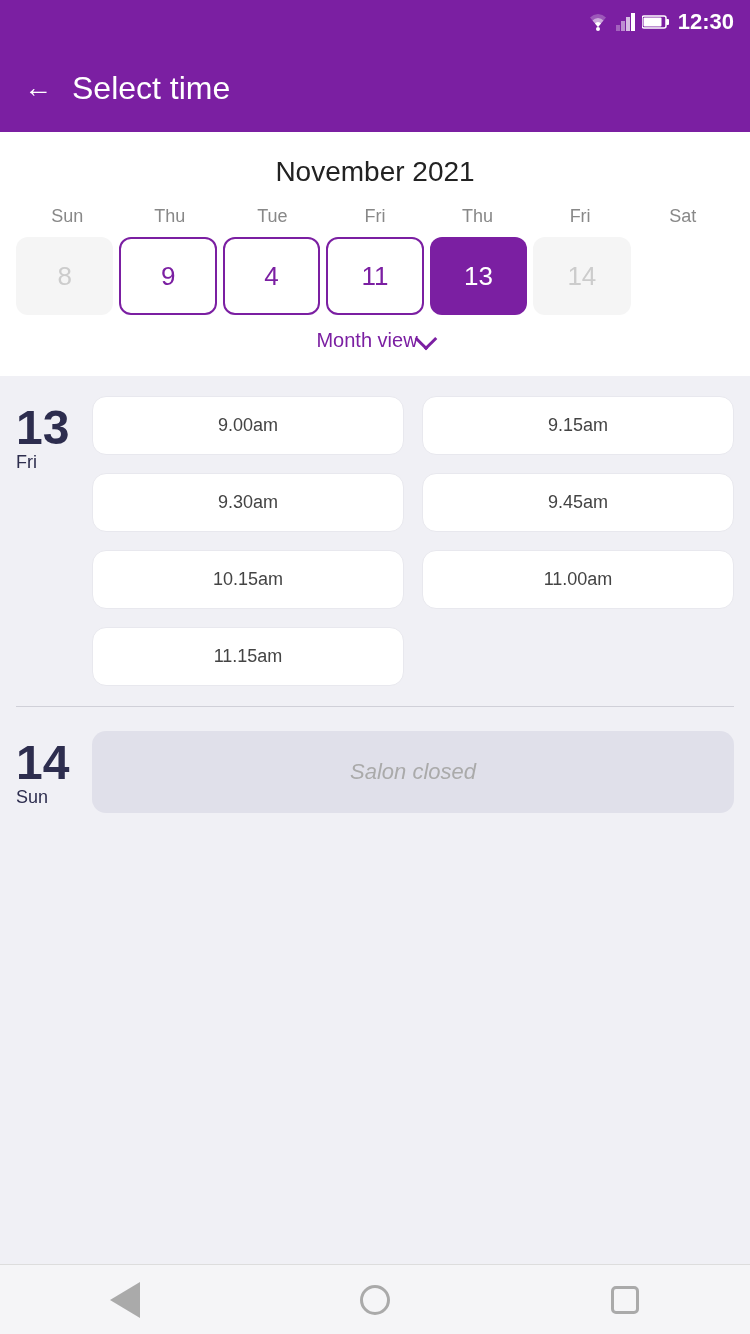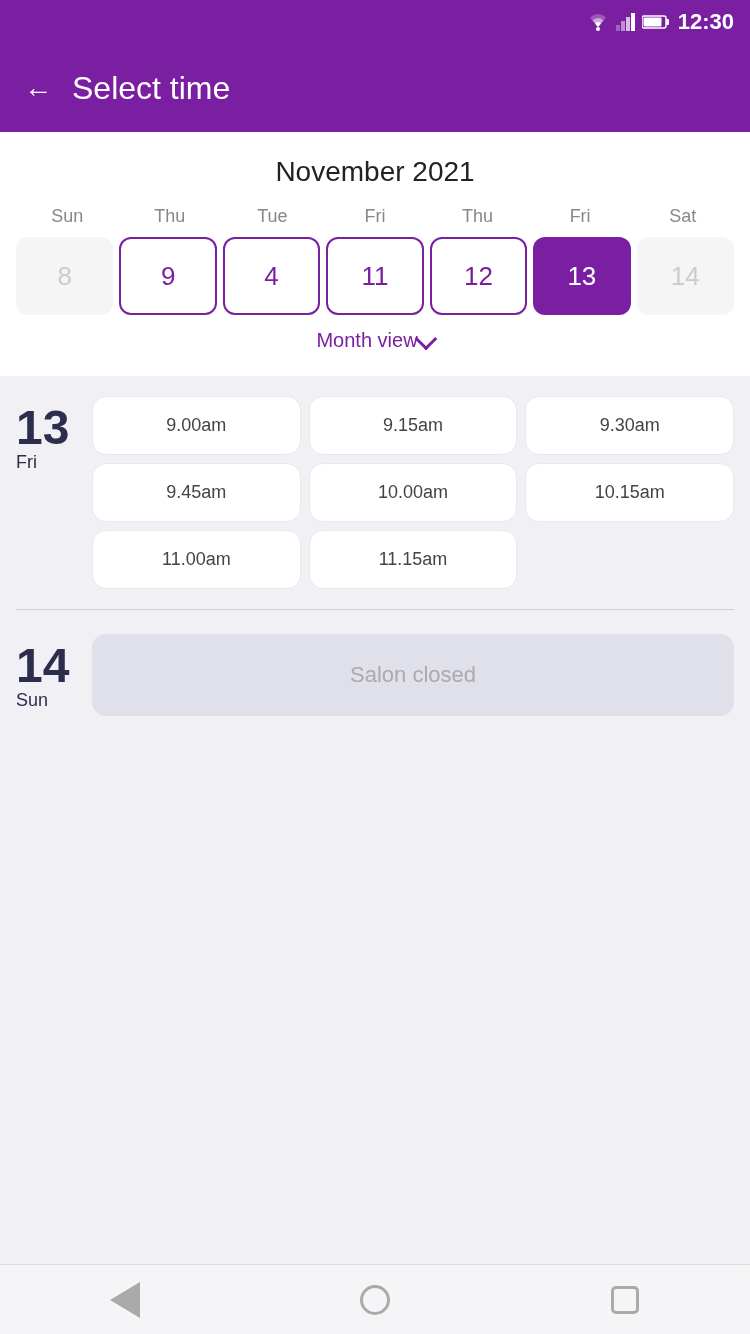--- a/index.html
+++ b/index.html
@@ -146,42 +146,43 @@
       line-height: 1;
     }
     .day-label .day-name {
       font-size: 18px;
       color: #2d2d4e;
       font-weight: 400;
     }
     .time-slots-grid {
       flex: 1;
       display: grid;
-      grid-template-columns: repeat(3, 1fr);
-      gap: 8px;
+      grid-template-columns: repeat(2, 1fr);
+      gap: 18px;
     }
     .time-slot {
       background: white;
       border-radius: 14px;
       padding: 18px 8px;
       text-align: center;
       font-size: 18px;
       color: #444;
       cursor: pointer;
       border: 1.5px solid #e8e8ee;
     }
 
     .section-divider {
       height: 1px;
       background: #d0d0d8;
       margin: 10px 0 24px;
     }
 
     .salon-closed-wrapper {
       flex: 1;
+      font-style: italic;
     }
     .salon-closed-box {
       background: #e0e0ea;
       border-radius: 14px;
       padding: 28px;
       text-align: center;
       font-size: 22px;
       color: #aaa;
     }
 
@@ -266,21 +267,20 @@
     <span class="day-header">Thu</span>
     <span class="day-header">Fri</span>
     <span class="day-header">Sat</span>
   </div>
 
   <div class="day-cells">
     <div class="day-cell inactive">8</div>
     <div class="day-cell active">9</div>
     <div class="day-cell active">4</div>
     <div class="day-cell active">11</div>
-    <div class="day-cell active">12</div>
     <div class="day-cell selected">13</div>
     <div class="day-cell inactive">14</div>
   </div>
 
   <div class="month-view-toggle">
     <span>Month view</span>
     <div class="chevron-down"></div>
   </div>
 </div>
 
@@ -289,21 +289,20 @@
   <div class="day-section">
     <div class="day-label">
       <div class="day-num">13</div>
       <div class="day-name">Fri</div>
     </div>
     <div class="time-slots-grid">
       <div class="time-slot">9.00am</div>
       <div class="time-slot">9.15am</div>
       <div class="time-slot">9.30am</div>
       <div class="time-slot">9.45am</div>
-      <div class="time-slot">10.00am</div>
       <div class="time-slot">10.15am</div>
       <div class="time-slot">11.00am</div>
       <div class="time-slot">11.15am</div>
     </div>
   </div>
 
   <div class="section-divider"></div>
 
   <div class="day-section">
     <div class="day-label">

